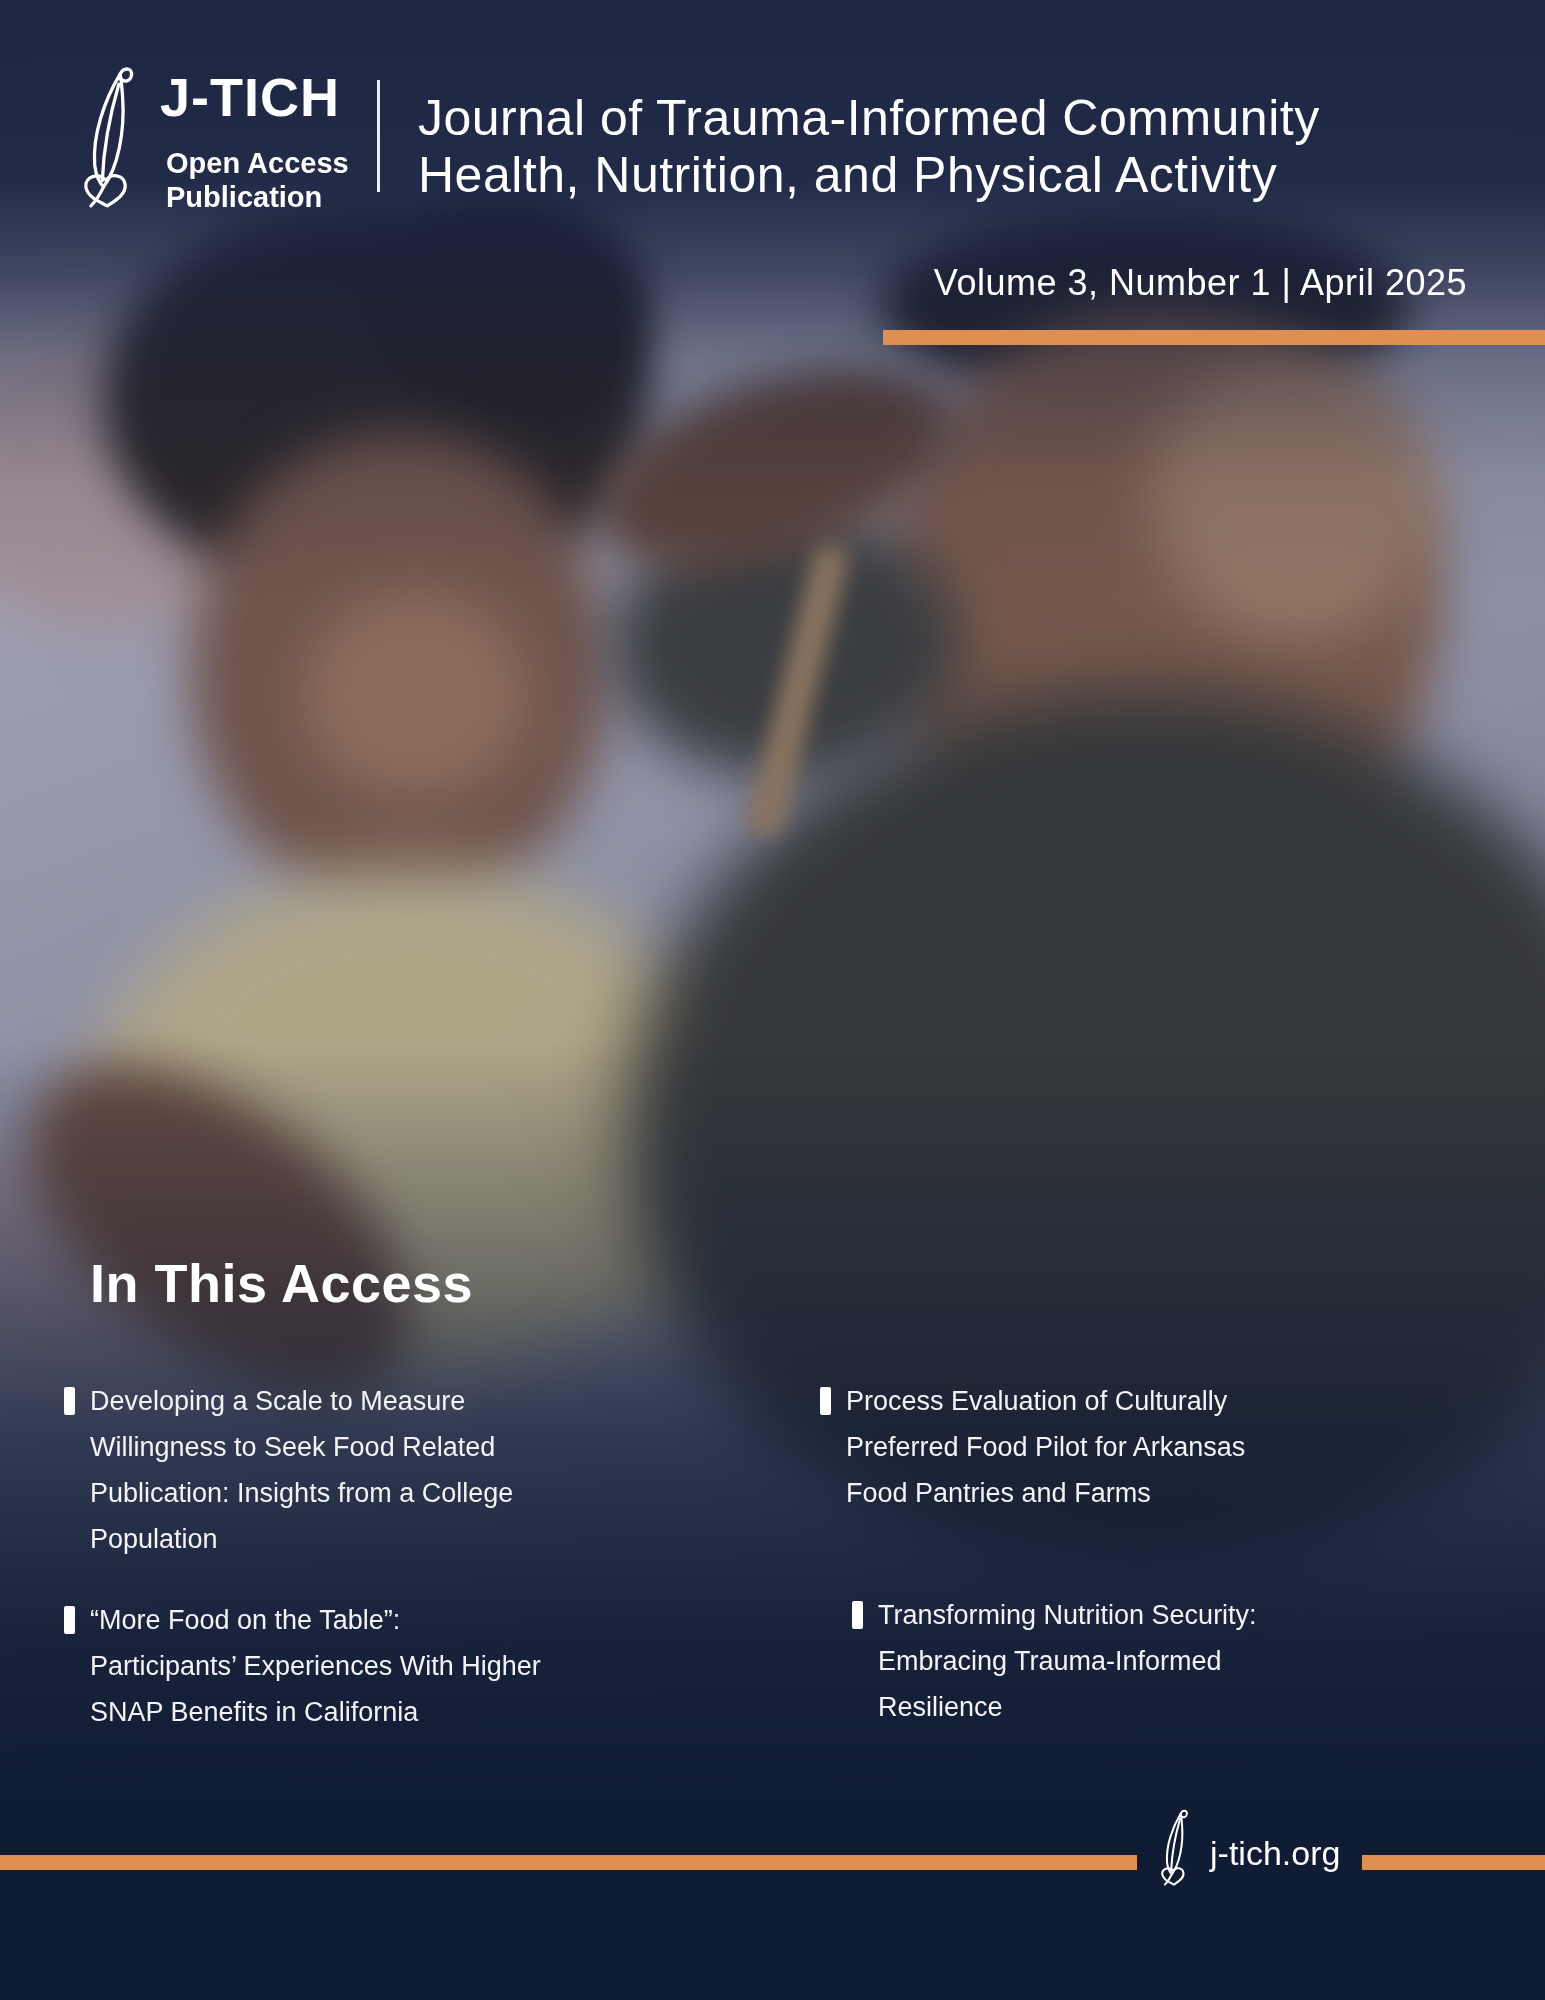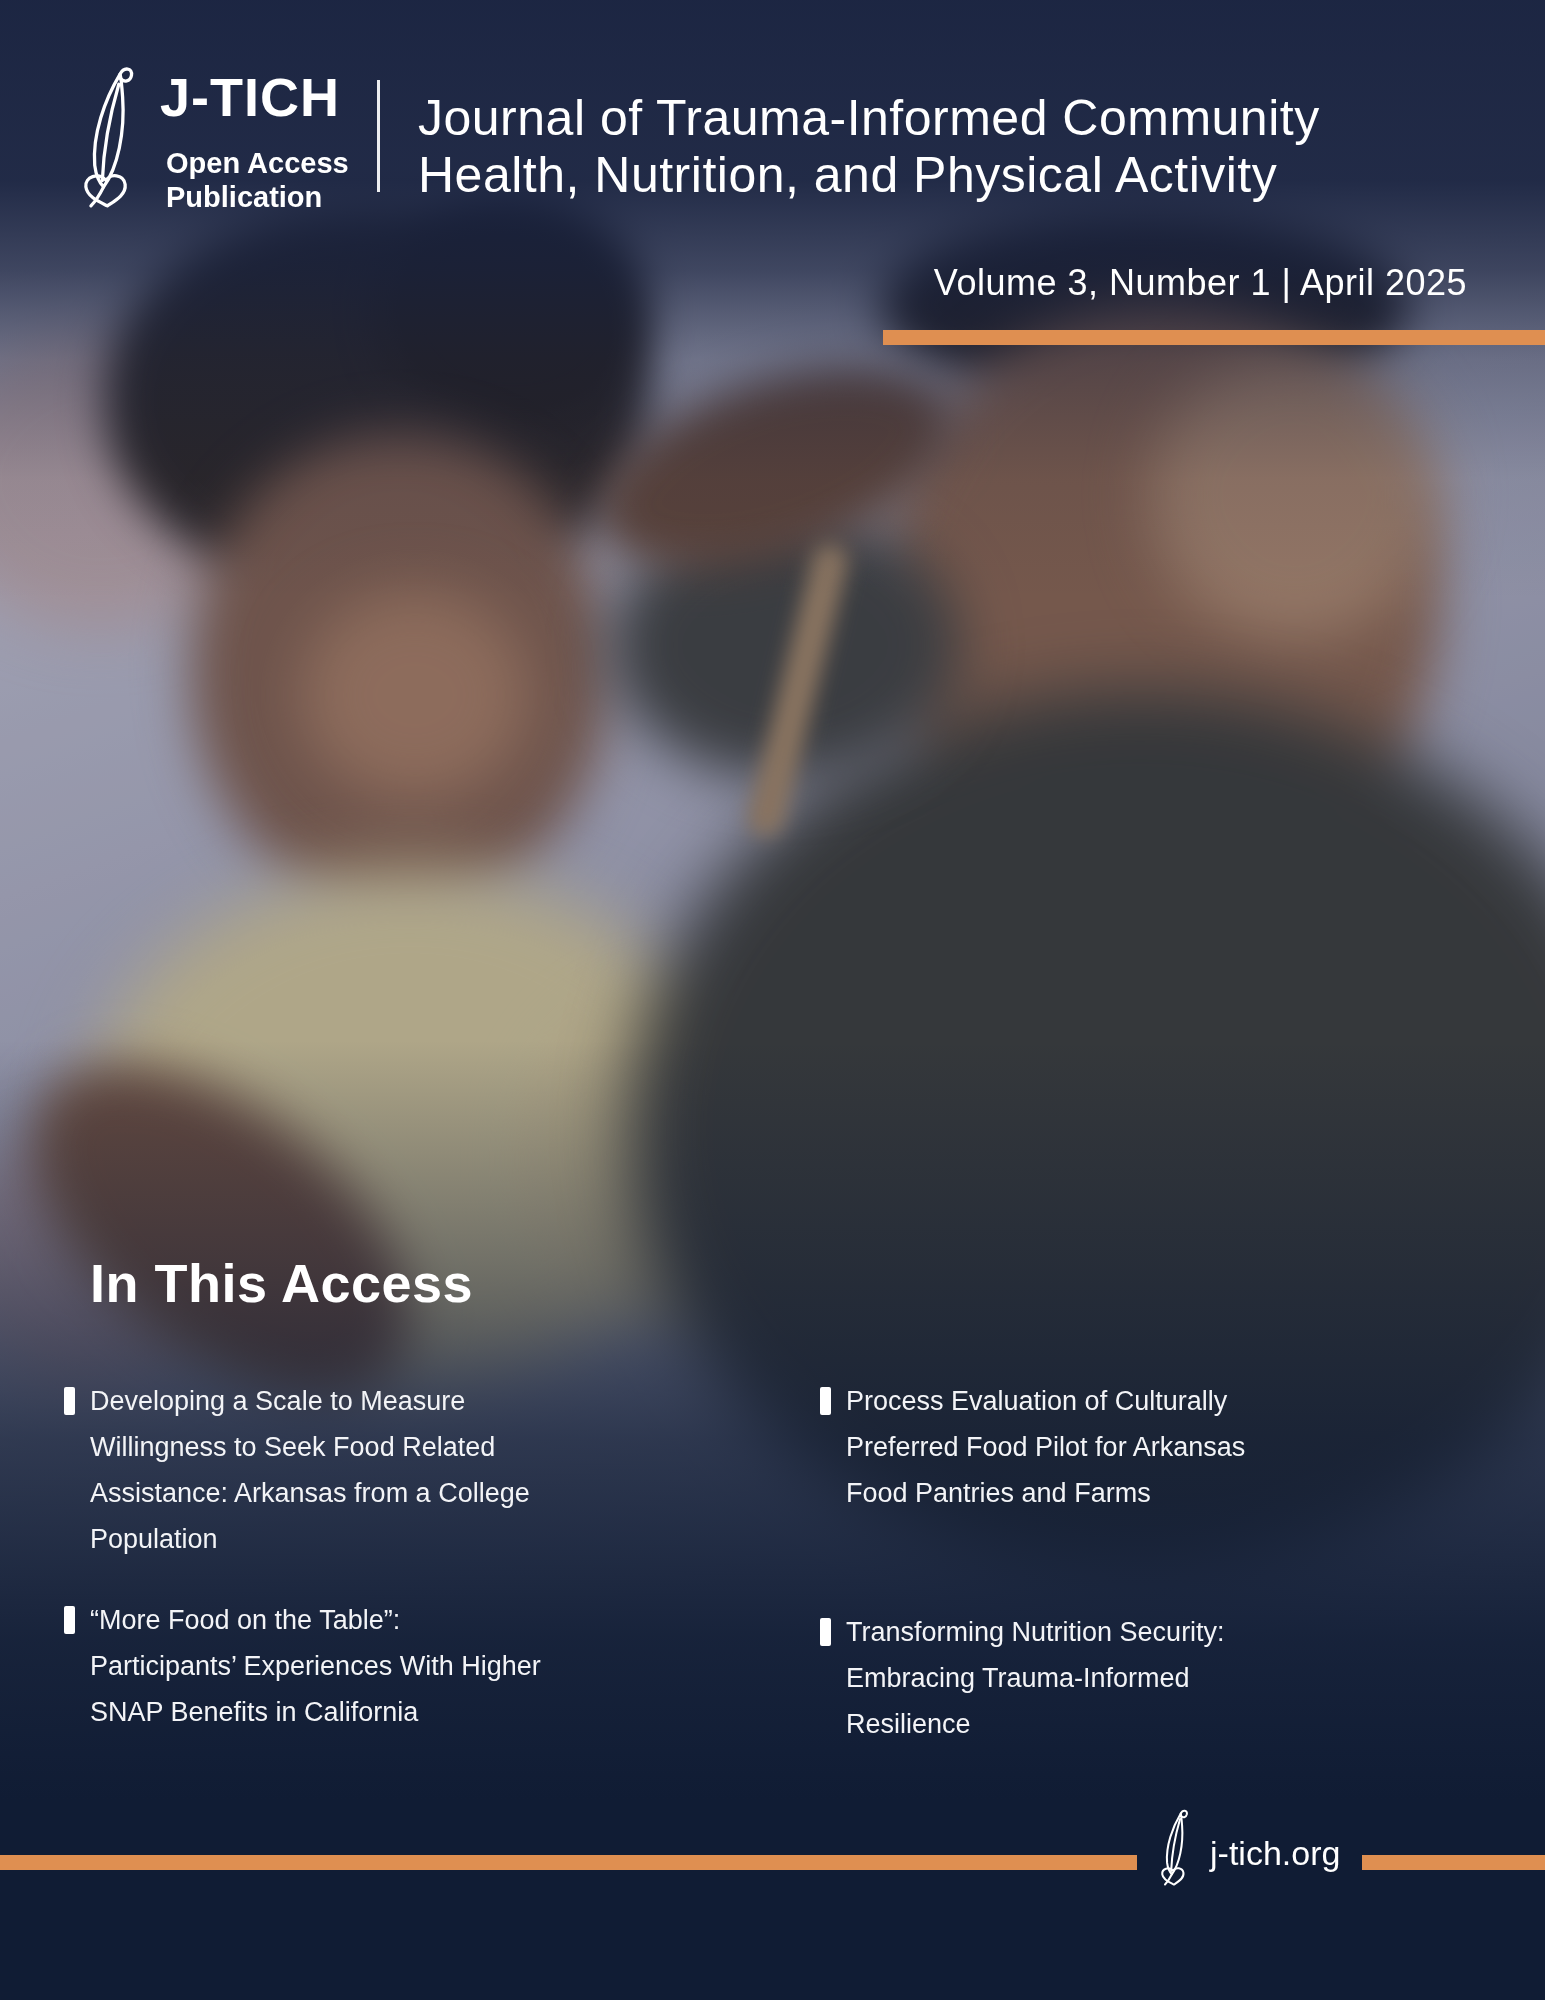--- a/index.html
+++ b/index.html
@@ -51,21 +51,21 @@
   .title{position:absolute;left:410px;top:82px;margin:8px;font-size:50px;font-weight:400;line-height:57px;letter-spacing:.5px;}
   .title span{display:block;}
   .issue{position:absolute;right:78px;top:262px;font-size:36px;font-weight:400;letter-spacing:.5px;}
   .bar-top{position:absolute;left:883px;right:0;top:330px;height:15px;background:var(--accent);}
   
   .toc-heading{position:absolute;left:90px;top:1252px;margin:0;font-size:54px;font-weight:700;letter-spacing:.5px;}
   .article{position:absolute;display:flex;gap:15px;}
   .a-l1{left:64px;top:1378px;width:610px;}
   .a-l2{left:64px;top:1597px;width:610px;}
   .a-r1{left:820px;top:1378px;width:630px;}
-  .a-r2{left:820px;top:1592px;width:630px;margin-top:17px;}
+  .a-r2{left:852px;top:1592px;width:630px;}
   .bullet{width:11px;height:28px;background:#fff;border-radius:2px;margin-top:9px;flex:0 0 11px;}
   .article .text{font-size:27px;line-height:46px;color:#f3f4f7;font-weight:400;}
   .article .text div{white-space:nowrap;}
   
   .bar-bottom-left{position:absolute;left:0;top:1855px;width:1137px;height:15px;background:var(--accent);}
   .bar-bottom-right{position:absolute;left:1362px;right:0;top:1855px;height:15px;background:var(--accent);}
   .footer-logo{position:absolute;left:1156px;top:1808px;width:44px;height:82px;}
   .website{position:absolute;left:1210px;top:1834px;font-size:34px;font-weight:400;color:#fff;text-decoration:none;}
 </style>
 </head>
@@ -119,21 +119,21 @@
   </header>
 
   <section>
     <h2 class="toc-heading">In This Access</h2>
 
     <div class="article a-l1">
       <div class="bullet"></div>
       <div class="text">
         <div>Developing a Scale to Measure</div>
         <div>Willingness to Seek Food Related</div>
-        <div>Assistance: Arkansas from a College</div>
+        <div>Publication: Insights from a College</div>
         <div>Population</div>
       </div>
     </div>
 
     <div class="article a-l2">
       <div class="bullet"></div>
       <div class="text">
         <div>“More Food on the Table”:</div>
         <div>Participants’ Experiences With Higher</div>
         <div>SNAP Benefits in California</div>

